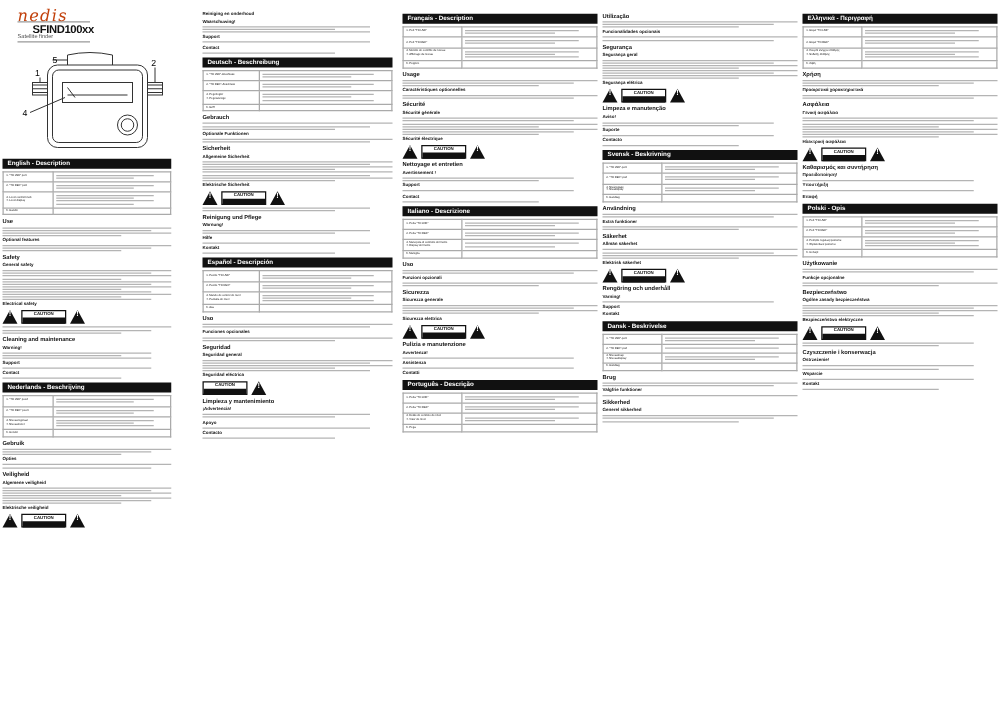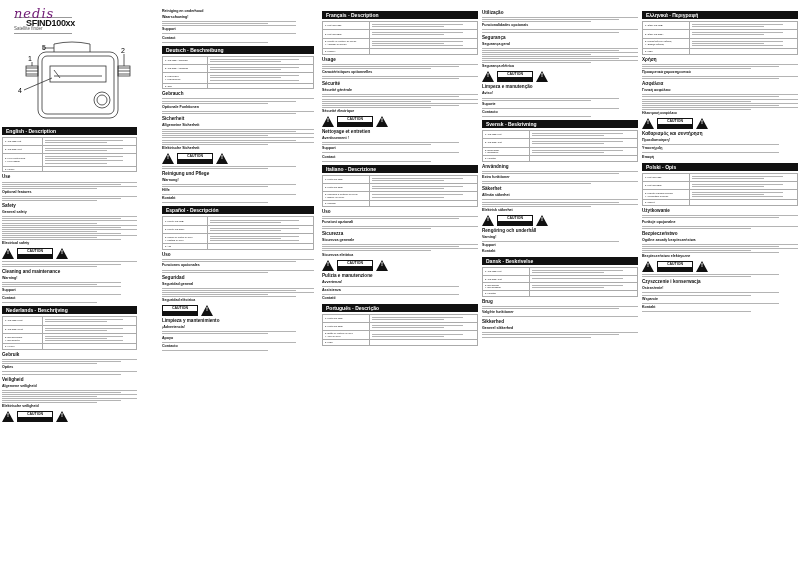--- a/index.html
+++ b/index.html
@@ -1,19 +1,19 @@
 <!DOCTYPE html>
 <html><head>
 <meta charset="utf-8">
 <style>
 *{box-sizing:border-box;margin:0;padding:0}
 body{width:802px;height:567px;background:#fff;font-family:"Liberation Sans",sans-serif;color:#111;overflow:hidden;position:relative}
 .page{position:absolute;inset:0}
 .col{position:absolute;top:8px;font-size:2.6px;line-height:3.2px}
-.logo{font-family:"DejaVu Serif",serif;font-style:italic;font-size:13px;color:#701a75;letter-spacing:1px;margin:4px 0 2px 12px}
+.logo{font-family:"DejaVu Serif",serif;font-style:italic;font-size:13px;color:#c2410c;letter-spacing:1px;margin:4px 0 2px 12px}
 .logo-rule{height:1px;background:#999;margin:0 0 4px 12px;width:58px}
 .model{font-weight:bold;font-size:9px;margin-left:24px;letter-spacing:-.3px}
 .subtitle{font-size:4.5px;color:#555;margin:2px 0 2px 12px}
 .model-rule{height:1px;background:#999;margin:2px 0 0 12px;width:58px}
 .figure{position:relative;height:86px;margin-top:4px}
 .hdr{background:#111;color:#fff;font-weight:bold;font-size:5px;line-height:8px;height:8px;padding:0 4px;margin:3px 0 2px}
 .spec{border:0.5px solid #888;width:100%;border-collapse:collapse;margin:1px 0 2px}
 .spec td{border:0.5px solid #aaa;vertical-align:middle;padding:1px 2px;font-size:2.2px;line-height:2.8px}
 .spec td.k{width:30%}
 .h2{font-weight:bold;font-size:4.6px;line-height:6px;margin-top:2px}

